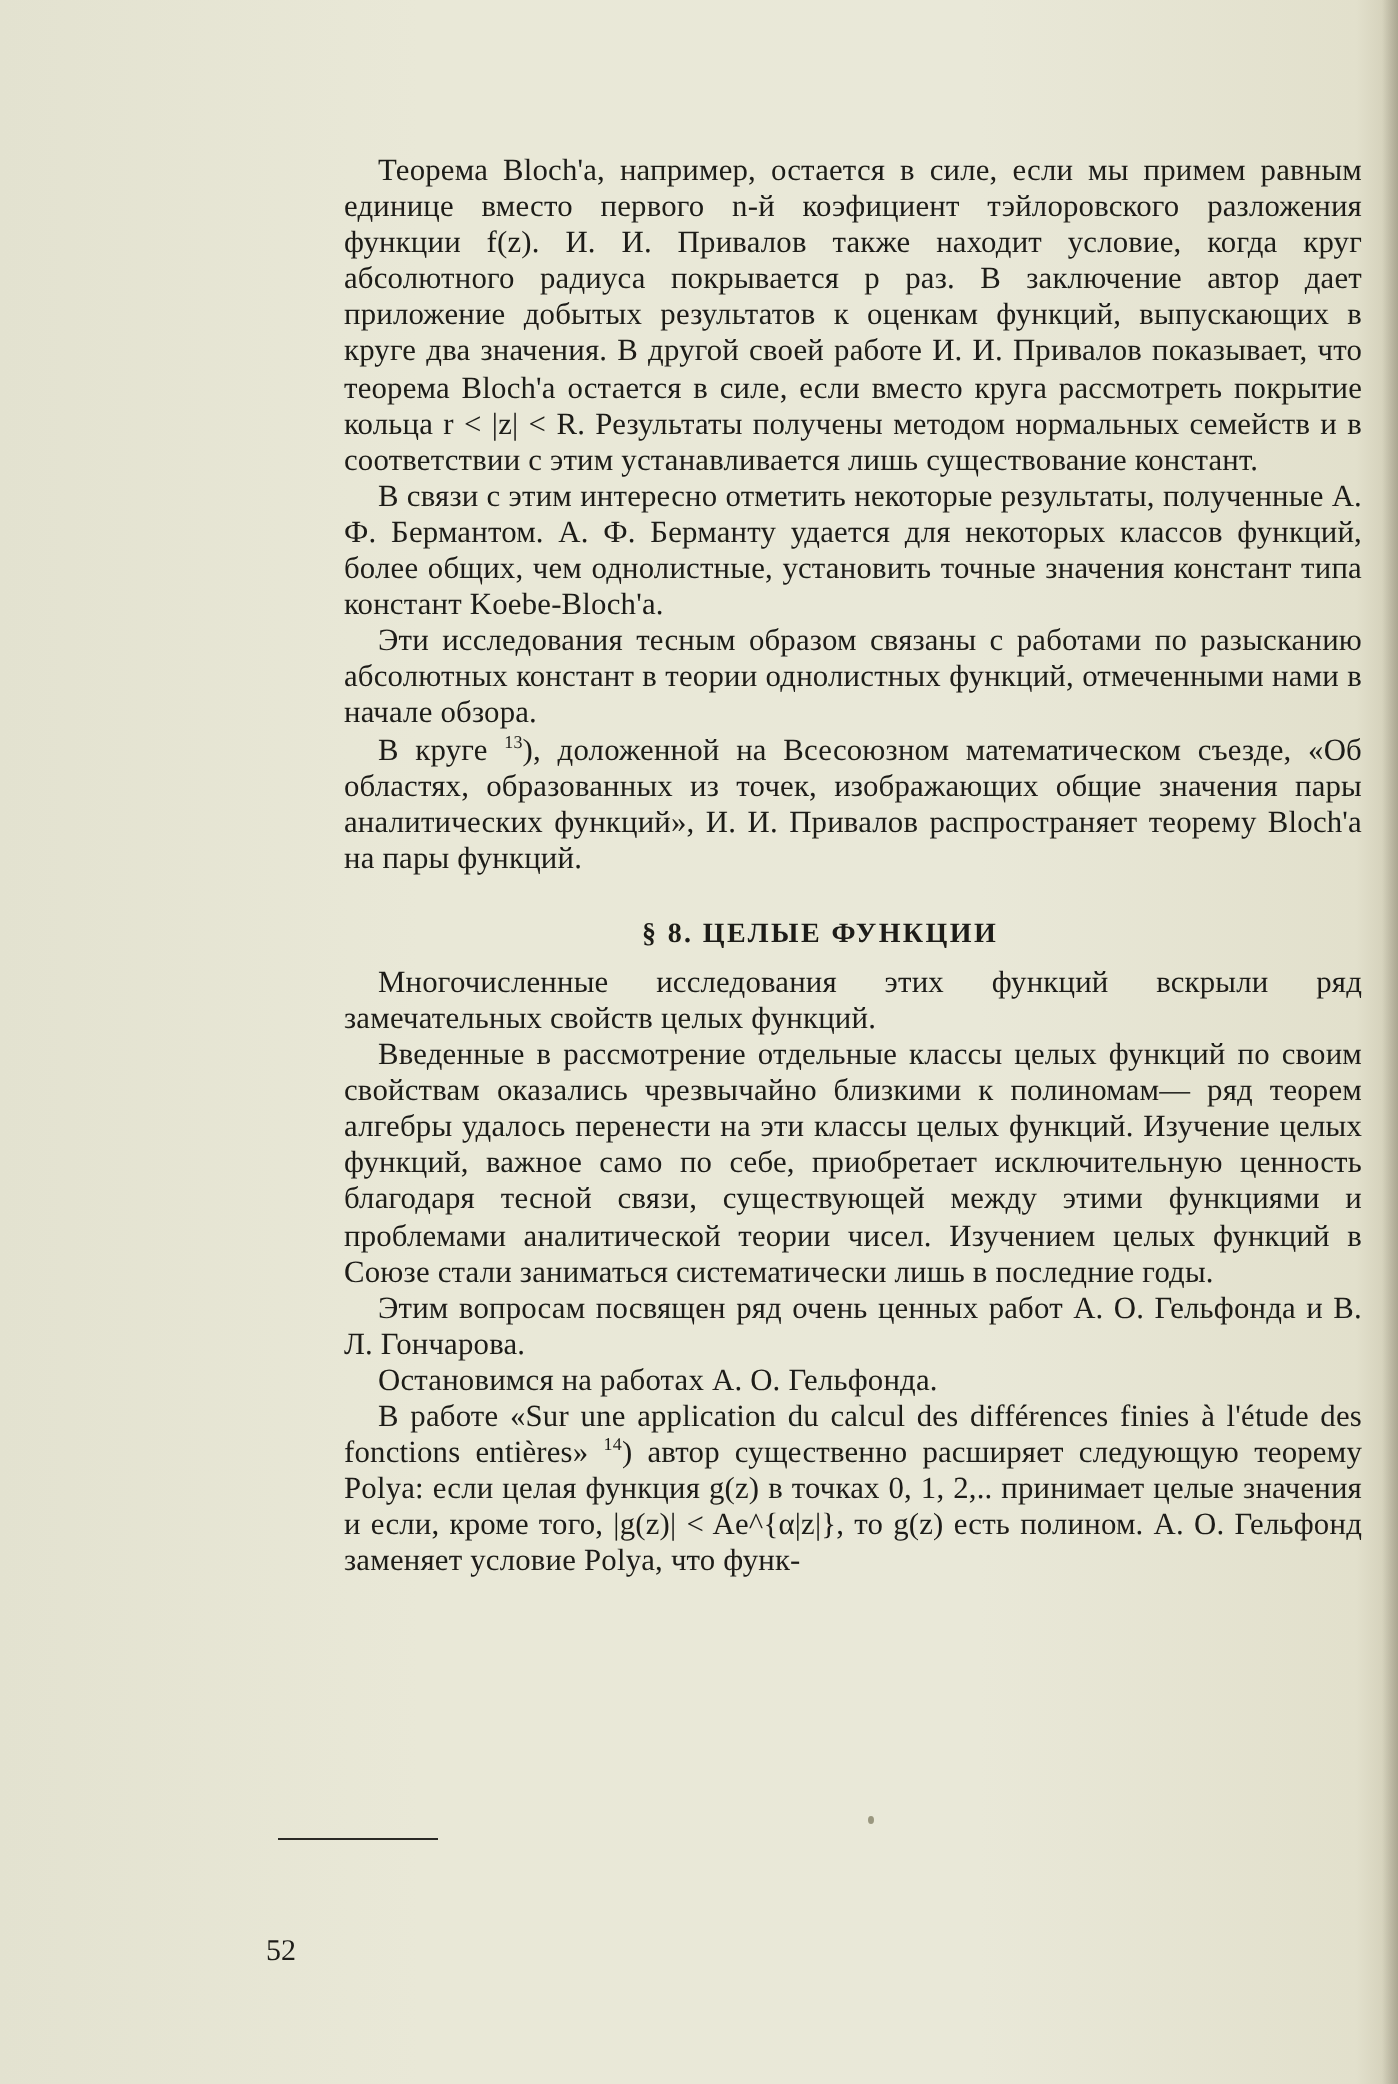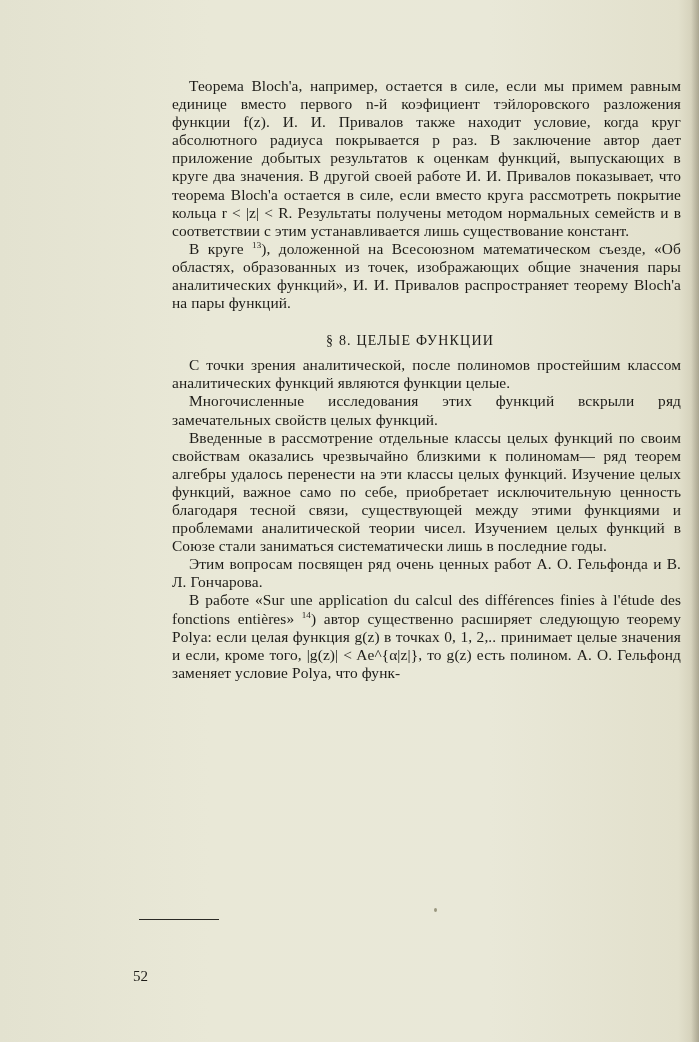--- a/index.html
+++ b/index.html
@@ -22,21 +22,21 @@
       position: absolute; left: 139px; top: 77px; width: 542px;
       font-size: 15.4px; line-height: 18.1px;
       text-align: justify;
       letter-spacing: 0.1px;
     }
     .para { margin: 0; text-indent: 0; }
     .para.indent { text-indent: 17px; margin-left: 33px; }
     .heading {
       margin: 20px 0 6px 0;
       text-align: center;
-      font-weight: normal;
+      font-weight: bold;
       font-size: 14px;
       letter-spacing: 1.2px;
       line-height: 18px;
     }
     .sup { font-size: 9px; vertical-align: 6px; line-height: 0; }
     .footnote-rule {
       position: absolute; left: 139px; top: 919px; width: 80px; height: 1px;
       background: #2a2925;
     }
     .footnotes {
@@ -54,28 +54,30 @@
     }
   </style>
 </head>
 <body>
 
 <div class="page">
   <div class="edge"></div>
 
   <div class="text-block">
     <p class="para indent">Теорема Bloch'a, например, остается в силе, если мы примем равным единице вместо первого n-й коэфициент тэйлоровского разложения функции f(z). И. И. Привалов также находит условие, когда круг абсолютного радиуса покрывается p раз. В заключение автор дает приложение добытых результатов к оценкам функций, выпускающих в круге два значения. В другой своей работе И. И. Привалов показывает, что теорема Bloch'a остается в силе, если вместо круга рассмотреть покрытие кольца r &lt; |z| &lt; R. Результаты получены методом нормальных семейств и в соответствии с этим устанавливается лишь существование констант.</p>
+    <p class="para indent">В связи с этим интересно отметить некоторые результаты, полученные А. Ф. Бермантом. А. Ф. Берманту удается для некоторых классов функций, более общих, чем однолистные, установить точные значения констант типа констант Koebe-Bloch'a.</p>
+    <p class="para indent">Эти исследования тесным образом связаны с работами по разысканию абсолютных констант в теории однолистных функций, отмеченными нами в начале обзора.</p>
     <p class="para indent"><span>В круге </span><span class="sup">13</span><span>), доложенной на Всесоюзном математическом съезде, «Об областях, образованных из точек, изображающих общие значения пары аналитических функций», И. И. Привалов распространяет теорему Bloch'a на пары функций.</span></p>
 
     <div class="heading">§ 8. ЦЕЛЫЕ ФУНКЦИИ</div>
 
-    <p class="para indent">С точки зрения аналитической, после полиномов простейшим классом аналитических функций являются функции целые.</p>
     <p class="para indent">Многочисленные исследования этих функций вскрыли ряд замечательных свойств целых функций.</p>
     <p class="para indent">Введенные в рассмотрение отдельные классы целых функций по своим свойствам оказались чрезвычайно близкими к полиномам— ряд теорем алгебры удалось перенести на эти классы целых функций. Изучение целых функций, важное само по себе, приобретает исключительную ценность благодаря тесной связи, существующей между этими функциями и проблемами аналитической теории чисел. Изучением целых функций в Союзе стали заниматься систематически лишь в последние годы.</p>
     <p class="para indent">Этим вопросам посвящен ряд очень ценных работ А. О. Гельфонда и В. Л. Гончарова.</p>
+    <p class="para indent">Остановимся на работах А. О. Гельфонда.</p>
     <p class="para indent"><span>В работе «Sur une application du calcul des différences finies à l'étude des fonctions entières» </span><span class="sup">14</span><span>) автор существенно расширяет следующую теорему Polya: если целая функция g(z) в точках 0, 1, 2,.. принимает целые значения и если, кроме того, |g(z)| &lt; Ae^{α|z|}, то g(z) есть полином. А. О. Гельфонд заменяет условие Polya, что функ-</span></p>
   </div>
 
   <div class="blot"></div>
   <div class="footnote-rule"></div>
 
 
   <div class="page-number">52</div>
 </div>
 

